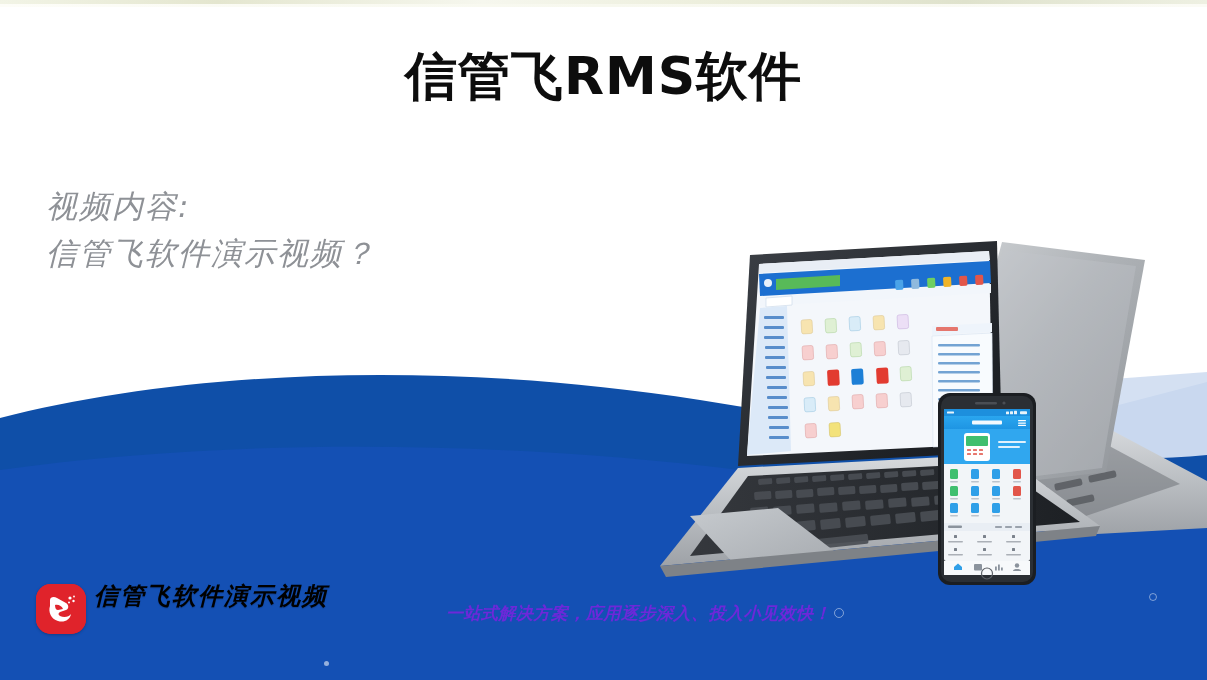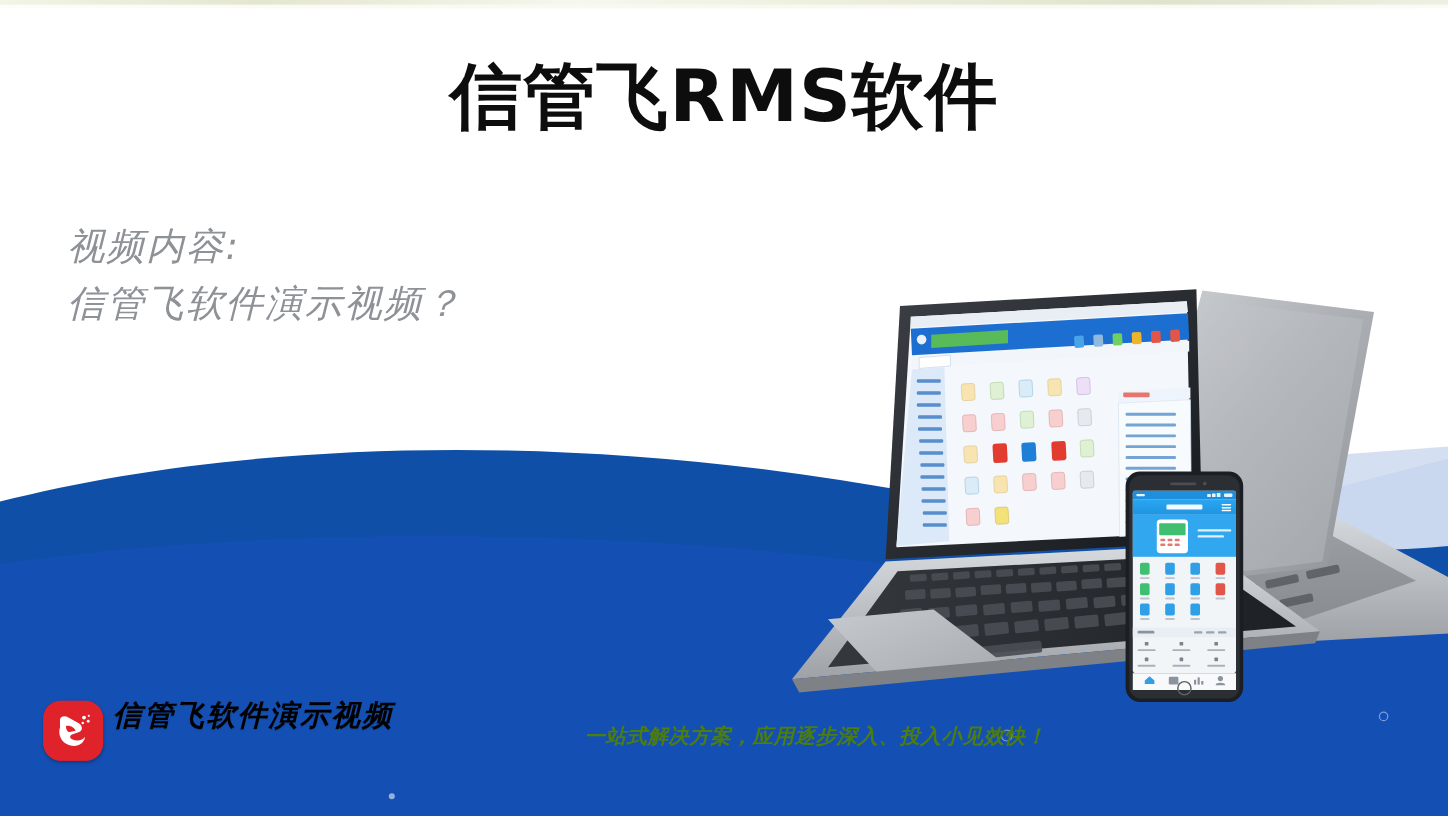--- a/index.html
+++ b/index.html
@@ -11,43 +11,43 @@
     background:linear-gradient(90deg,#f2f4e6 0%,#e4e6cf 18%,#f6f7ee 40%,#eceedb 60%,#dfe2cc 80%,#eef0e2 100%);}
   .top-rule2{position:absolute;left:0;top:4px;width:1207px;height:3px;
     background:linear-gradient(90deg,#fdfdf8,#f7f8ee,#fbfbf5);}
 
   
   .wave-wrap{position:absolute;left:0;top:0;width:1207px;height:680px;}
   .wave-wrap svg{display:block;}
 
   
   .title{position:absolute;left:0;top:47px;width:1207px;text-align:center;
-    font-size:60px;font-weight:bold;color:#0d0d0d;letter-spacing:1px;line-height:1.15;
+    font-size:52px;font-weight:bold;color:#0d0d0d;letter-spacing:1px;line-height:1.15;
     font-family:"DejaVu Sans","Liberation Sans",sans-serif;}
 
   
-  .subtitle{position:absolute;left:56px;top:183px;color:#8e9196;font-style:italic;
+  .subtitle{position:absolute;left:46px;top:183px;color:#8e9196;font-style:italic;
     font-size:31px;line-height:47px;font-family:"DejaVu Sans","Liberation Sans",sans-serif;
     letter-spacing:2px;}
   .subtitle div{white-space:nowrap;}
 
   
   .devices{position:absolute;left:540px;top:236px;width:667px;height:356px;}
   .devices svg{display:block;}
 
   
   .brandbar{position:absolute;left:0;bottom:0;width:1207px;height:96px;}
   .logo{position:absolute;left:36px;top:584px;width:50px;height:50px;border-radius:15px;
     background:#e0232b;box-shadow:0 1px 3px rgba(0,0,0,.25);}
   .logo svg{position:absolute;left:0;top:0;}
   .brandtext{position:absolute;left:94px;top:580px;color:#000000;font-weight:bold;font-style:italic;
     font-size:24px;letter-spacing:2px;white-space:nowrap;
     font-family:Liberation Sans, sans-serif;
     text-shadow:0 1px 1px rgba(0,0,0,.18);}
-  .tagline{position:absolute;left:487px;top:602px;color:#4d7c0f;font-weight:bold;font-style:italic;
+  .tagline{position:absolute;left:446px;top:602px;color:#6d28d9;font-weight:bold;font-style:italic;
     font-size:17px;letter-spacing:.5px;white-space:nowrap;
     font-family:"DejaVu Sans","Liberation Sans",sans-serif;}
 
   
   .dot{position:absolute;border-radius:50%;}
   .dot-ring{border:1.5px solid rgba(255,255,255,.45);background:transparent;}
   .dot-fill{background:rgba(255,255,255,.55);}
 </style>
 </head>
 <body>

